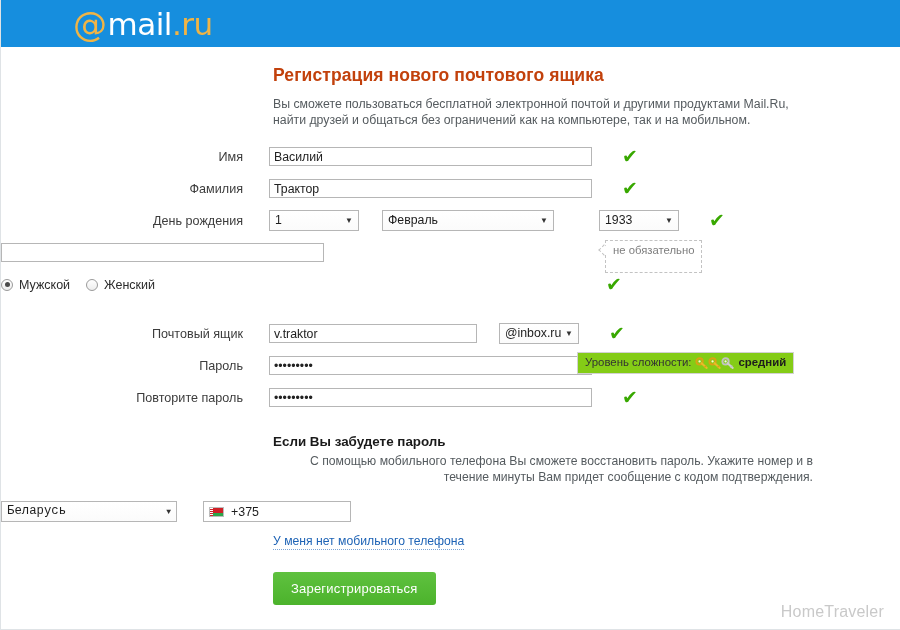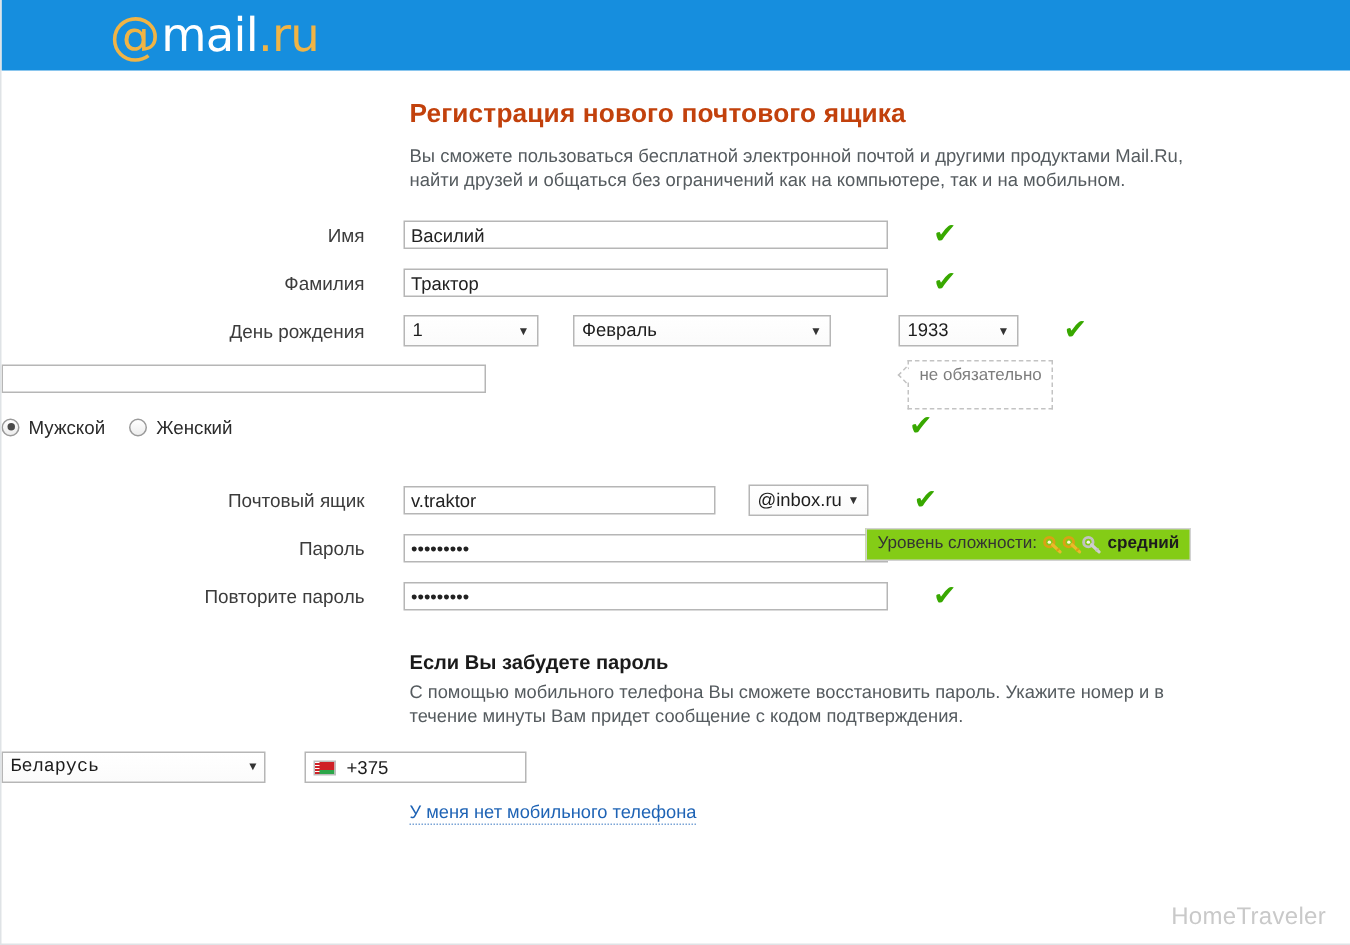--- a/index.html
+++ b/index.html
@@ -238,20 +238,21 @@
     font-size: 13.4px;
     font-weight: bold;
     color: #1a1a1a;
   }
   .section-text {
     margin: 0 0 16px 272px;
     width: 540px;
     font-size: 12.2px;
     line-height: 16px;
     color: #555b5f;
+    text-align: right;
   }
 
   
   .phonebox {
     display: inline-flex;
     align-items: center;
     width: 148px;
     height: 21px;
     border: 1px solid #b6b6b6;
     background: #fff;
@@ -453,16 +454,19 @@
     <div class="phonebox">
       <span class="flag"></span>
       <span class="code">+375</span>
     </div>
   </div>
 
   <div class="nolink-row">
     <span class="nolink">У меня нет мобильного телефона</span>
   </div>
 
+  <div class="submit-row">
+    <button class="submit" type="button">Зарегистрироваться</button>
+  </div>
 
 </div>
 
 <div class="watermark">HomeTraveler</div>
 
 </body></html>

